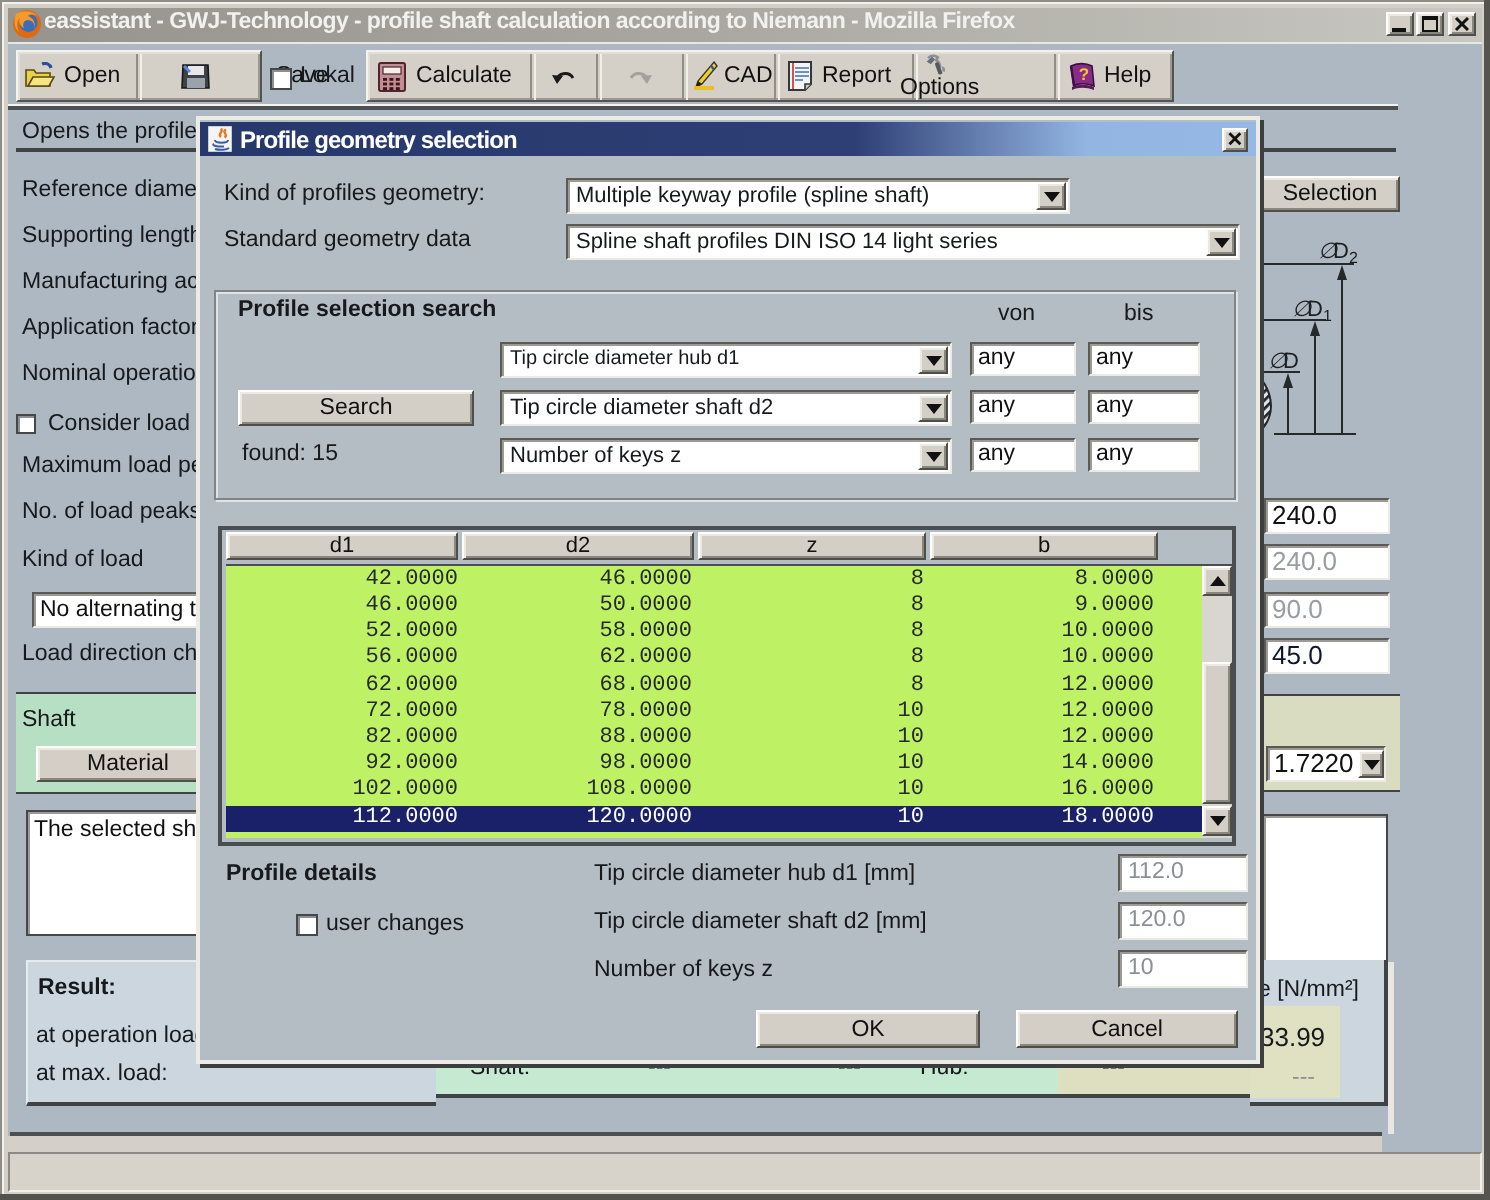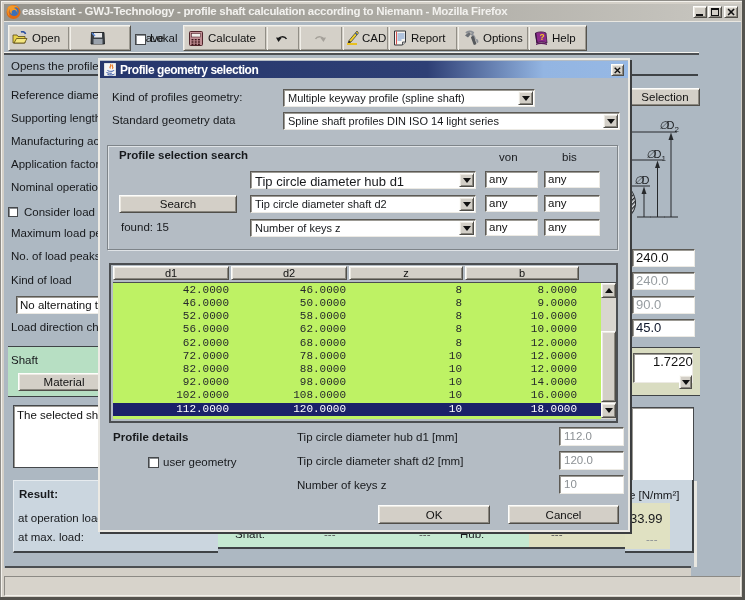--- a/index.html
+++ b/index.html
@@ -116,21 +116,21 @@
       <path d="M3.5 1.5 L3.5 14.5" stroke="#d04040" stroke-width="0.9"></path>
       <g stroke="#4878c0" stroke-width="0.8">
         <line x1="4.5" y1="4" x2="11.5" y2="4"></line>
         <line x1="4.5" y1="6" x2="11.5" y2="6"></line>
         <line x1="4.5" y1="8" x2="11.5" y2="8"></line>
         <line x1="4.5" y1="10" x2="8.5" y2="10"></line>
       </g>
     </svg>
     <span style="margin-left:4px;">Report</span>
   </div>
-<div class="tbi" style="left:464px;">
+<div class="tbi" style="left:448px;flex-direction:column;">
     <svg width="17" height="16" viewBox="0 0 17 16">
       <path d="M2 3 C4 1,7 1,9 2.5 L8 4.5 C10 6,11 8,10.5 10" fill="none" stroke="#8c9096" stroke-width="2"></path>
       <path d="M1 5.5 L5 2 L7 4 L4 7.5 Z" fill="#6a6e74"></path>
       <rect x="8" y="6" width="3" height="9" rx="1" fill="#55585c" transform="rotate(-20 9.5 10)"></rect>
       <path d="M12 9 C14 9,15 11,14 13 L12.5 12.5 Z" fill="#8c9096"></path>
     </svg>
     <span style="margin-left:2px;">Options</span>
   </div>
 <div class="tbi" style="left:533px;">
     <svg width="16" height="15" viewBox="0 0 16 15">
@@ -219,21 +219,21 @@
 </g>
 <path d="M0 77 C5 81,7.5 88,7.5 93 C7.5 98,5 104,0 107 Z" fill="url(#hat)" stroke="#23262a" stroke-width="1"></path>
 </svg>
 
 <div class="sunk" style="left:632px;top:249px;width:63px;height:18px;line-height:15px;padding-left:3px;font-size:13px;">240.0</div>
 <div class="sunk" style="left:632px;top:272px;width:63px;height:18px;line-height:15px;padding-left:3px;font-size:13px;color:#979da1;">240.0</div>
 <div class="sunk" style="left:632px;top:296px;width:63px;height:18px;line-height:15px;padding-left:3px;font-size:13px;color:#979da1;">90.0</div>
 <div class="sunk" style="left:632px;top:319px;width:63px;height:18px;line-height:15px;padding-left:3px;font-size:13px;color:#0f172a;">45.0</div>
 
 <div class="abs" style="left:630px;top:347px;width:70px;height:49px;background:#d9dcc1;border-top:1.5px solid #3f4346;border-bottom:1.5px solid #3f4346;"></div>
-<div class="sunk" style="left:633px;top:353px;width:60px;height:30px;line-height:15px;padding-left:19px;font-size:13px;">1.7220</div>
+<div class="sunk" style="left:633px;top:373px;width:60px;height:18px;line-height:15px;padding-left:3px;font-size:13px;">1.7220</div>
 <div class="btn3d" style="left:679px;top:375px;width:13px;height:14px;">
     <span style="border:4px solid transparent;border-top:5px solid #111;margin-top:4px;"></span>
   </div>
 
 <div class="sunk" style="left:631px;top:407px;width:63px;height:81px;border-color:#45484b;"></div>
 
 <div class="abs" style="left:625px;top:480px;width:69px;height:73px;background:#cbd6df;border-right:2px solid #3f4346;border-bottom:2px solid #3f4346;"></div>
 <div class="lbl" style="left:629px;top:489px;">e [N/mm²]</div>
 <div class="abs" style="left:625px;top:503px;width:45px;height:46px;background:#e0e1c2;"></div>
 <div class="lbl" style="left:630px;top:511px;font-size:13px;">33.99</div>
@@ -264,21 +264,21 @@
 <div class="btn3d" style="left:603px;top:114px;width:15px;height:14px;">
     <span style="border:4px solid transparent;border-top:5px solid #111;margin-top:4px;"></span>
   </div>
 
 <div class="abs" style="left:107px;top:145px;width:511px;height:105px;border:1px solid #7e8489;box-shadow:inset 1px 1px 0 #dfe3e6, 1px 1px 0 #dfe3e6;"></div>
 <div class="lbl" style="left:119px;top:149px;font-weight:bold;">Profile selection search</div>
 <div class="lbl" style="left:499px;top:151px;">von</div>
 <div class="lbl" style="left:562px;top:151px;">bis</div>
 
 <div class="sunk" style="left:250px;top:171px;width:226px;height:18px;"></div>
-<div class="lbl" style="left:255px;top:174px;font-size:13px;">Tip circle diameter hub d1</div>
+<div class="lbl" style="left:255px;top:174px;font-size:10px;">Tip circle diameter hub d1</div>
 <div class="btn3d" style="left:459px;top:173px;width:15px;height:14px;">
     <span style="border:4px solid transparent;border-top:5px solid #111;margin-top:4px;"></span>
   </div>
 <div class="sunk" style="left:485px;top:171px;width:53px;height:17px;line-height:14px;padding-left:3px;">any</div>
 <div class="sunk" style="left:544px;top:171px;width:56px;height:17px;line-height:14px;padding-left:3px;">any</div>
 
 <div class="btn3d" style="left:119px;top:195px;width:118px;height:18px;">Search</div>
 <div class="sunk" style="left:250px;top:195px;width:226px;height:18px;"></div>
 <div class="lbl" style="left:255px;top:198px;font-size:11px;">Tip circle diameter shaft d2</div>
 <div class="btn3d" style="left:459px;top:197px;width:15px;height:14px;">
@@ -370,21 +370,21 @@
 <div class="btn3d" style="left:601px;top:283px;width:15px;height:15px;">
     <span style="border:4px solid transparent;border-bottom:5px solid #111;margin-bottom:4px;"></span>
   </div>
 <div class="btn3d" style="left:601px;top:331px;width:15px;height:71px;"></div>
 <div class="btn3d" style="left:601px;top:403px;width:15px;height:15px;">
     <span style="border:4px solid transparent;border-top:5px solid #111;margin-top:4px;"></span>
   </div>
 
 <div class="lbl" style="left:113px;top:431px;font-weight:bold;">Profile details</div>
 <div class="cb" style="left:148px;top:457px;width:11px;height:11px;"></div>
-<div class="lbl" style="left:163px;top:456px;">user geometry</div>
+<div class="lbl" style="left:163px;top:456px;">user changes</div>
 <div class="lbl" style="left:297px;top:431px;">Tip circle diameter hub d1 [mm]</div>
 <div class="lbl" style="left:297px;top:455px;">Tip circle diameter shaft d2 [mm]</div>
 <div class="lbl" style="left:297px;top:479px;">Number of keys z</div>
 <div class="sunk" style="left:559px;top:427px;width:65px;height:19px;line-height:16px;padding-left:4px;color:#8b9094;">112.0</div>
 <div class="sunk" style="left:559px;top:451px;width:65px;height:19px;line-height:16px;padding-left:4px;color:#8b9094;">120.0</div>
 <div class="sunk" style="left:559px;top:475px;width:65px;height:19px;line-height:16px;padding-left:4px;color:#8b9094;">10</div>
 
 <div class="btn3d" style="left:378px;top:505px;width:112px;height:19px;">OK</div>
 <div class="btn3d" style="left:508px;top:505px;width:111px;height:19px;">Cancel</div>
 

